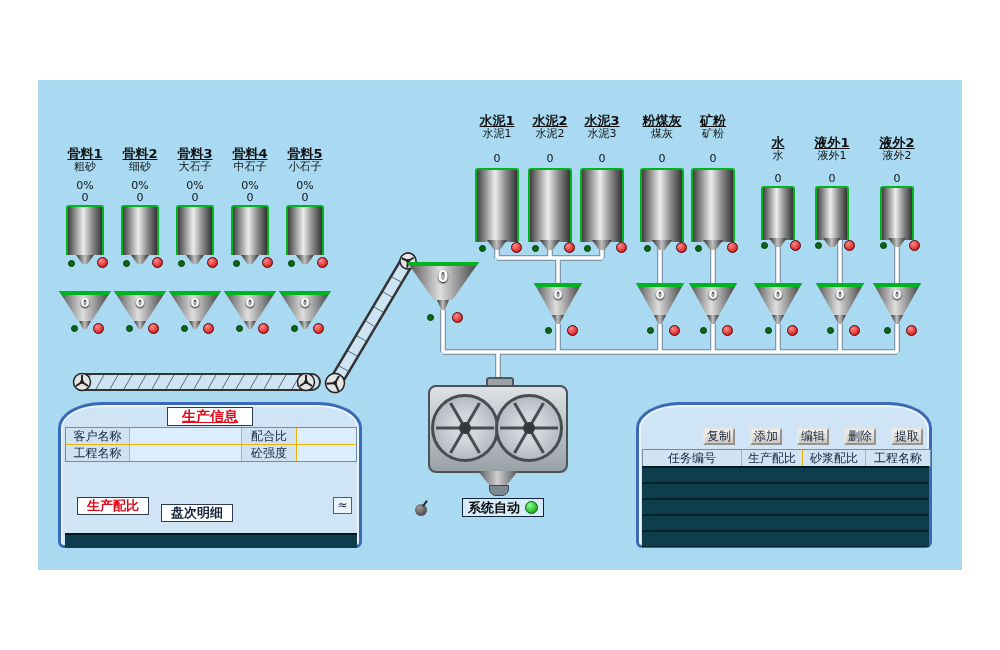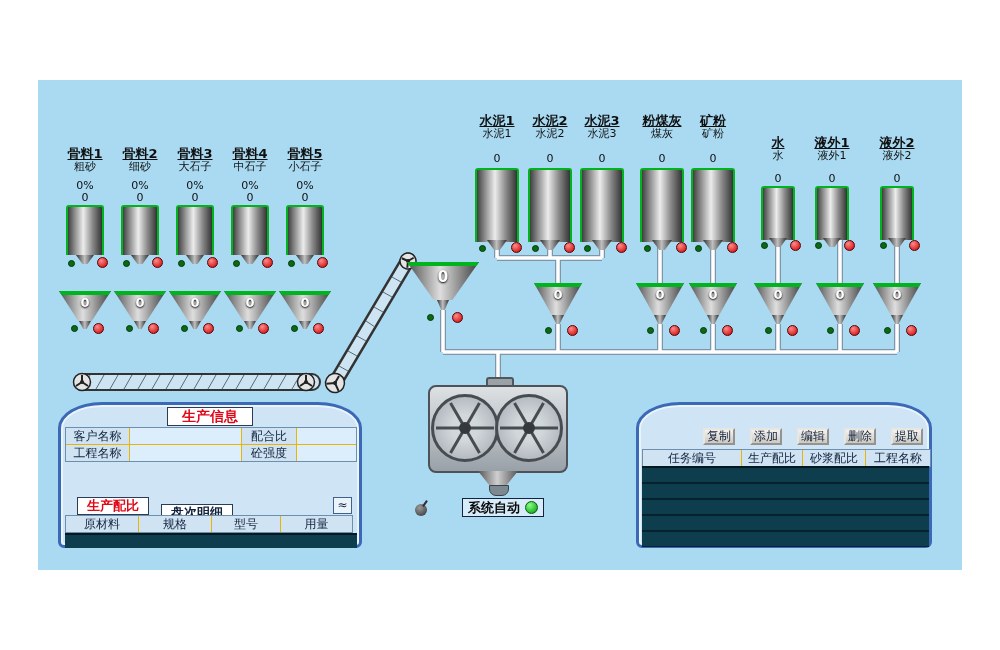--- a/index.html
+++ b/index.html
@@ -74,21 +74,21 @@
   
   .sys{position:absolute;left:424px;top:418px;height:17px;background:#d6ecfa;border:1px solid #14233c;display:flex;align-items:center;gap:5px;padding:0 5px;font-size:13px;font-weight:bold;color:#0b0b0b;}
   .glight{width:11px;height:11px;border-radius:50%;background:radial-gradient(circle at 35% 30%,#86ff86,#009800);border:1px solid #045a10;}
   .valve{position:absolute;left:377px;top:424px;width:12px;height:12px;border-radius:50%;background:radial-gradient(circle at 38% 32%,#9a9a9a,#2e2e2e);}
   .valve::before{content:"";position:absolute;left:9px;top:-4px;width:2px;height:7px;background:#2e2e2e;transform:rotate(35deg);}
 
   
   .panel{position:absolute;background:#cfe4f5;border:3px solid #3c69b6;border-radius:44px 44px 6px 6px / 26px 26px 6px 6px;box-sizing:border-box;box-shadow:inset 0 0 0 2px #eaf4fc;}
   .left-panel{left:20px;top:322px;width:304px;height:146px;}
   .right-panel{left:598px;top:322px;width:296px;height:146px;}
-  .ptitle{position:absolute;top:2px;left:50%;transform:translateX(-50%);background:#ffffff;border:1px solid #2c3c55;font-size:14px;font-weight:bold;color:#e00818;padding:0 14px;white-space:nowrap;line-height:17px;}
+  .ptitle{position:absolute;top:2px;left:50%;transform:translateX(-50%);background:#ffffff;border:1px solid #2c3c55;font-size:14px;font-weight:bold;color:#e00818;padding:0 14px;white-space:nowrap;line-height:17px;text-decoration:underline;}
   .ptitles{position:absolute;top:2px;left:50%;transform:translateX(-50%);display:flex;white-space:nowrap;}
   .ptitles .pt{background:#ffffff;border:1px solid #2c3c55;font-size:14px;font-weight:bold;padding:0 9px;line-height:17px;}
   .pt1{color:#e00818;} .pt2{color:#1040c0;border-left:none;}
   .igrid{position:absolute;display:grid;gap:1px;background:#eab308;border:1px solid #6d8fae;}
   .igrid .cell{background:#cfe3f2;font-size:12px;color:#13233f;display:flex;align-items:center;justify-content:center;white-space:nowrap;overflow:hidden;height:16px;}
   .igrid .vcell{background:#dceefb;}
   .ga{top:22px;left:4px;grid-template-columns:63px 111px 54px 59px;}
   .gb{top:57px;left:4px;grid-template-columns:62px 35px 62px 35px 62px 31px;}
   .tab{position:absolute;background:#ffffff;border:1px solid #2c3c55;font-size:13px;font-weight:bold;height:16px;line-height:16px;padding:0 9px;white-space:nowrap;}
   .tab.red{color:#e00818;} .tab.dark{color:#14233c;}
@@ -401,26 +401,20 @@
       <div class="cell">配合比</div>
       <div class="cell vcell"></div>
       <div class="cell">工程名称</div>
       <div class="cell vcell"></div>
       <div class="cell">砼强度</div>
       <div class="cell vcell"></div>
     </div>
     <div class="tab red t-a">生产配比</div>
     <div class="tab dark t-b">盘次明细</div>
     <div class="scrollbox">≈</div>
-    <div class="igrid hdrA">
-      <div class="cell">原材料</div>
-      <div class="cell">规格</div>
-      <div class="cell">型号</div>
-      <div class="cell">用量</div>
-    </div>
     <div class="darkarea da-left"></div>
   </div>
 
   <div class="panel right-panel">
     <div class="btnrow">
       <button class="btn">复制</button>
       <button class="btn">添加</button>
       <button class="btn">编辑</button>
       <button class="btn">删除</button>
       <button class="btn">提取</button>

